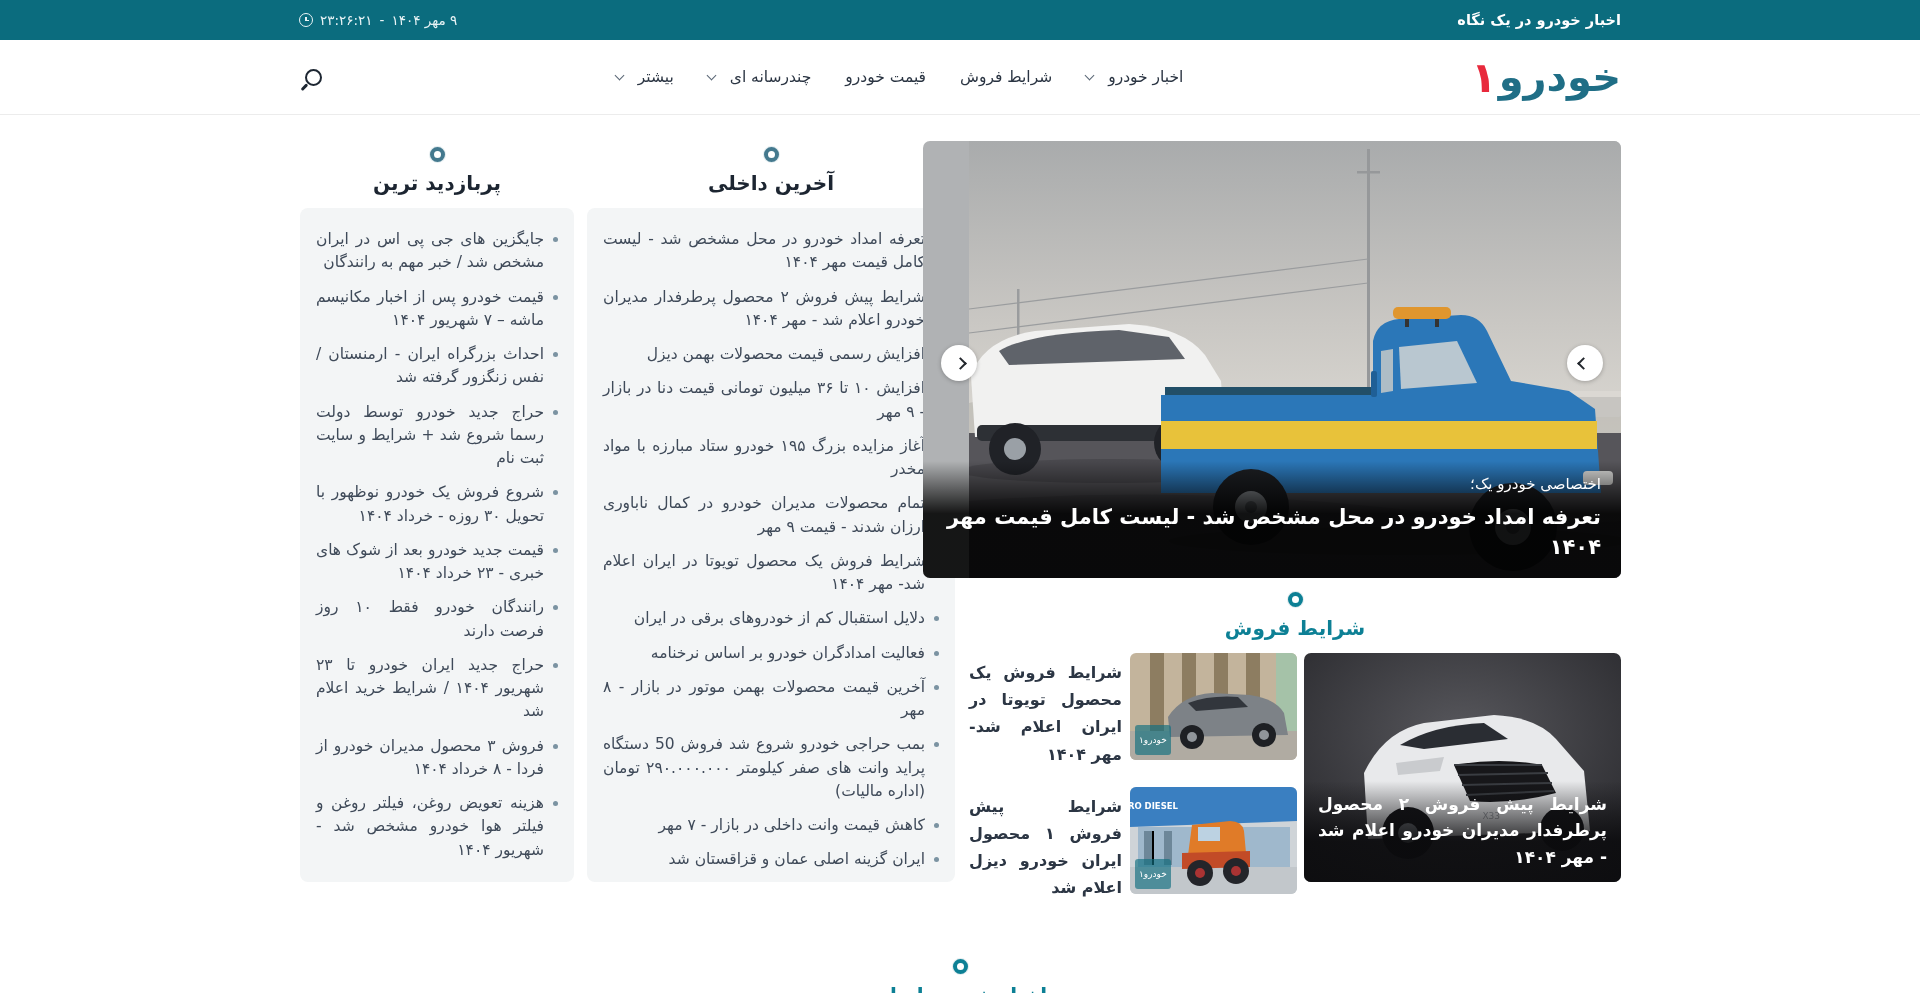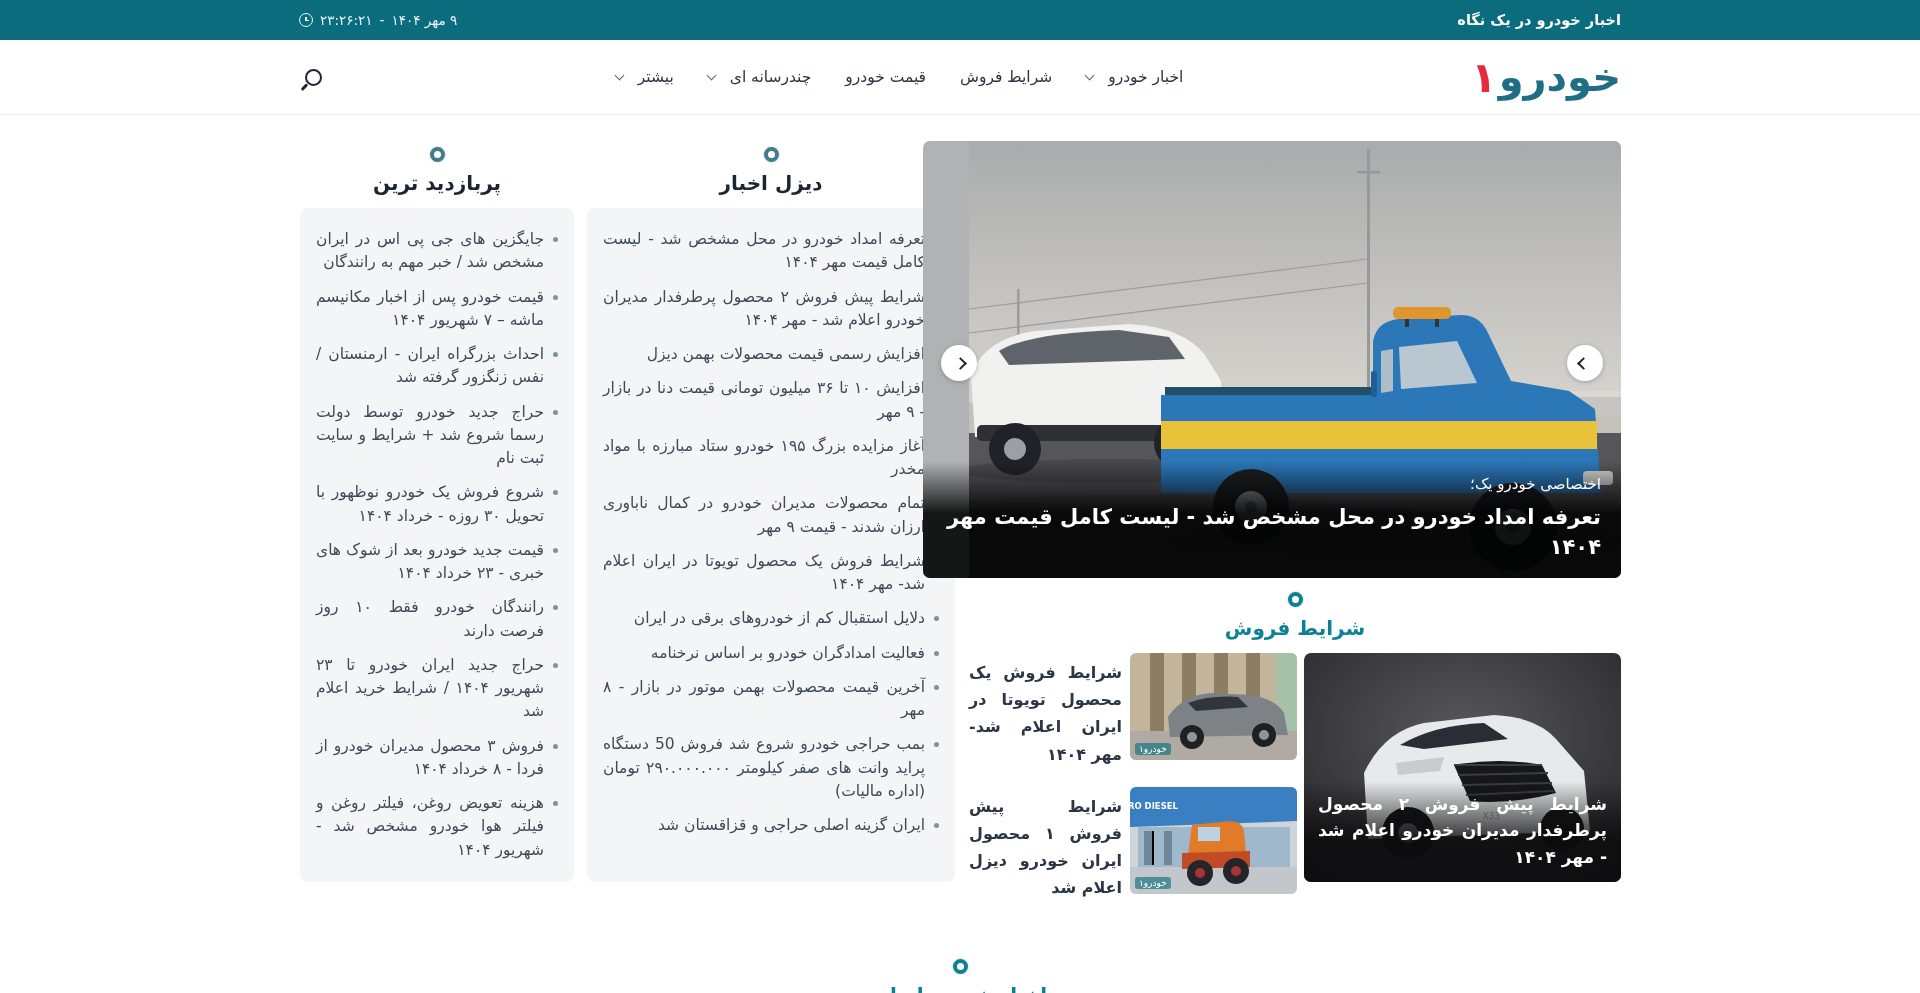--- a/index.html
+++ b/index.html
@@ -68,21 +68,21 @@
   .sales-row { display:flex; gap:7px; }
   .feature-card { position:relative; width:317px; height:229px; border-radius:7px; overflow:hidden; cursor:pointer; flex:none; }
   .feature-caption { position:absolute; right:0; left:0; bottom:0; padding:10px 14px 12px; color:#fff;
     background:linear-gradient(to top, rgba(10,10,12,.85) 40%, rgba(10,10,12,0)); font-size:17px; font-weight:bold;
     line-height:1.55; text-align:justify; text-align-last:right; }
   .sales-items { width:328px; display:flex; flex-direction:column; gap:19px; }
   .sales-item { display:flex; gap:8px; cursor:pointer; }
   .sales-thumb { position:relative; width:167px; height:107px; border-radius:6px; overflow:hidden; flex:none; }
   .sales-item-title { font-size:16px; font-weight:bold; color:#2c3644; line-height:1.7; text-align:justify; text-align-last:right; padding-top:6px; }
   .watermark { position:absolute; left:5px; bottom:5px; font-size:9px; color:#fff; background:rgba(15,110,128,.65);
-    border-radius:3px; padding:1px 4px; }
+    border-radius:3px; padding:10px 4px; }
 
   
   .iran-sec { margin-top:57px; }
   .iran-sec .sec-head { justify-content:flex-start; margin-bottom:12px; }
   .thumb-row { display:flex; gap:16px; margin-top:20px; }
   .thumb-card { width:318px; height:200px; border-radius:7px 7px 0 0; overflow:hidden; cursor:pointer; flex:none; }
   .thumb-card svg { display:block; }
 </style>
 </head>
 <body>
@@ -268,21 +268,21 @@
             <div class="sales-item-title">شرایط پیش فروش ۱ محصول ایران خودرو دیزل اعلام شد</div>
           </div>
         </div>
       </div>
     </div>
   </div>
 
   <div class="mid-col">
     <div class="sec-head">
       <span class="ring"></span>
-      <span class="sec-title">دیزل اخبار</span>
+      <span class="sec-title">آخرین داخلی</span>
     </div>
     <div class="news-box">
       <ul class="news-list">
         <li class="news-item">
             <span class="dot"></span>
             <span class="news-text">تعرفه امداد خودرو در محل مشخص شد - لیست کامل قیمت مهر ۱۴۰۴</span>
           </li>
         <li class="news-item">
             <span class="dot"></span>
             <span class="news-text">شرایط پیش فروش ۲ محصول پرطرفدار مدیران خودرو اعلام شد - مهر ۱۴۰۴</span>
@@ -318,21 +318,25 @@
         <li class="news-item">
             <span class="dot"></span>
             <span class="news-text">آخرین قیمت محصولات بهمن موتور در بازار - ۸ مهر</span>
           </li>
         <li class="news-item">
             <span class="dot"></span>
             <span class="news-text">بمب حراجی خودرو شروع شد فروش 50 دستگاه پراید وانت های صفر کیلومتر ۲۹۰.۰۰۰.۰۰۰ تومان (اداره مالیات)</span>
           </li>
         <li class="news-item">
             <span class="dot"></span>
-            <span class="news-text">ایران گزینه اصلی حراجی و قزاقستان شد</span>
+            <span class="news-text">کاهش قیمت وانت داخلی در بازار - ۷ مهر</span>
+          </li>
+        <li class="news-item">
+            <span class="dot"></span>
+            <span class="news-text">ایران گزینه اصلی عمان و قزاقستان شد</span>
           </li>
 
       </ul>
     </div>
   </div>
 
   <div class="side-col">
     <div class="sec-head">
       <span class="ring"></span>
       <span class="sec-title">پربازدید ترین</span>

